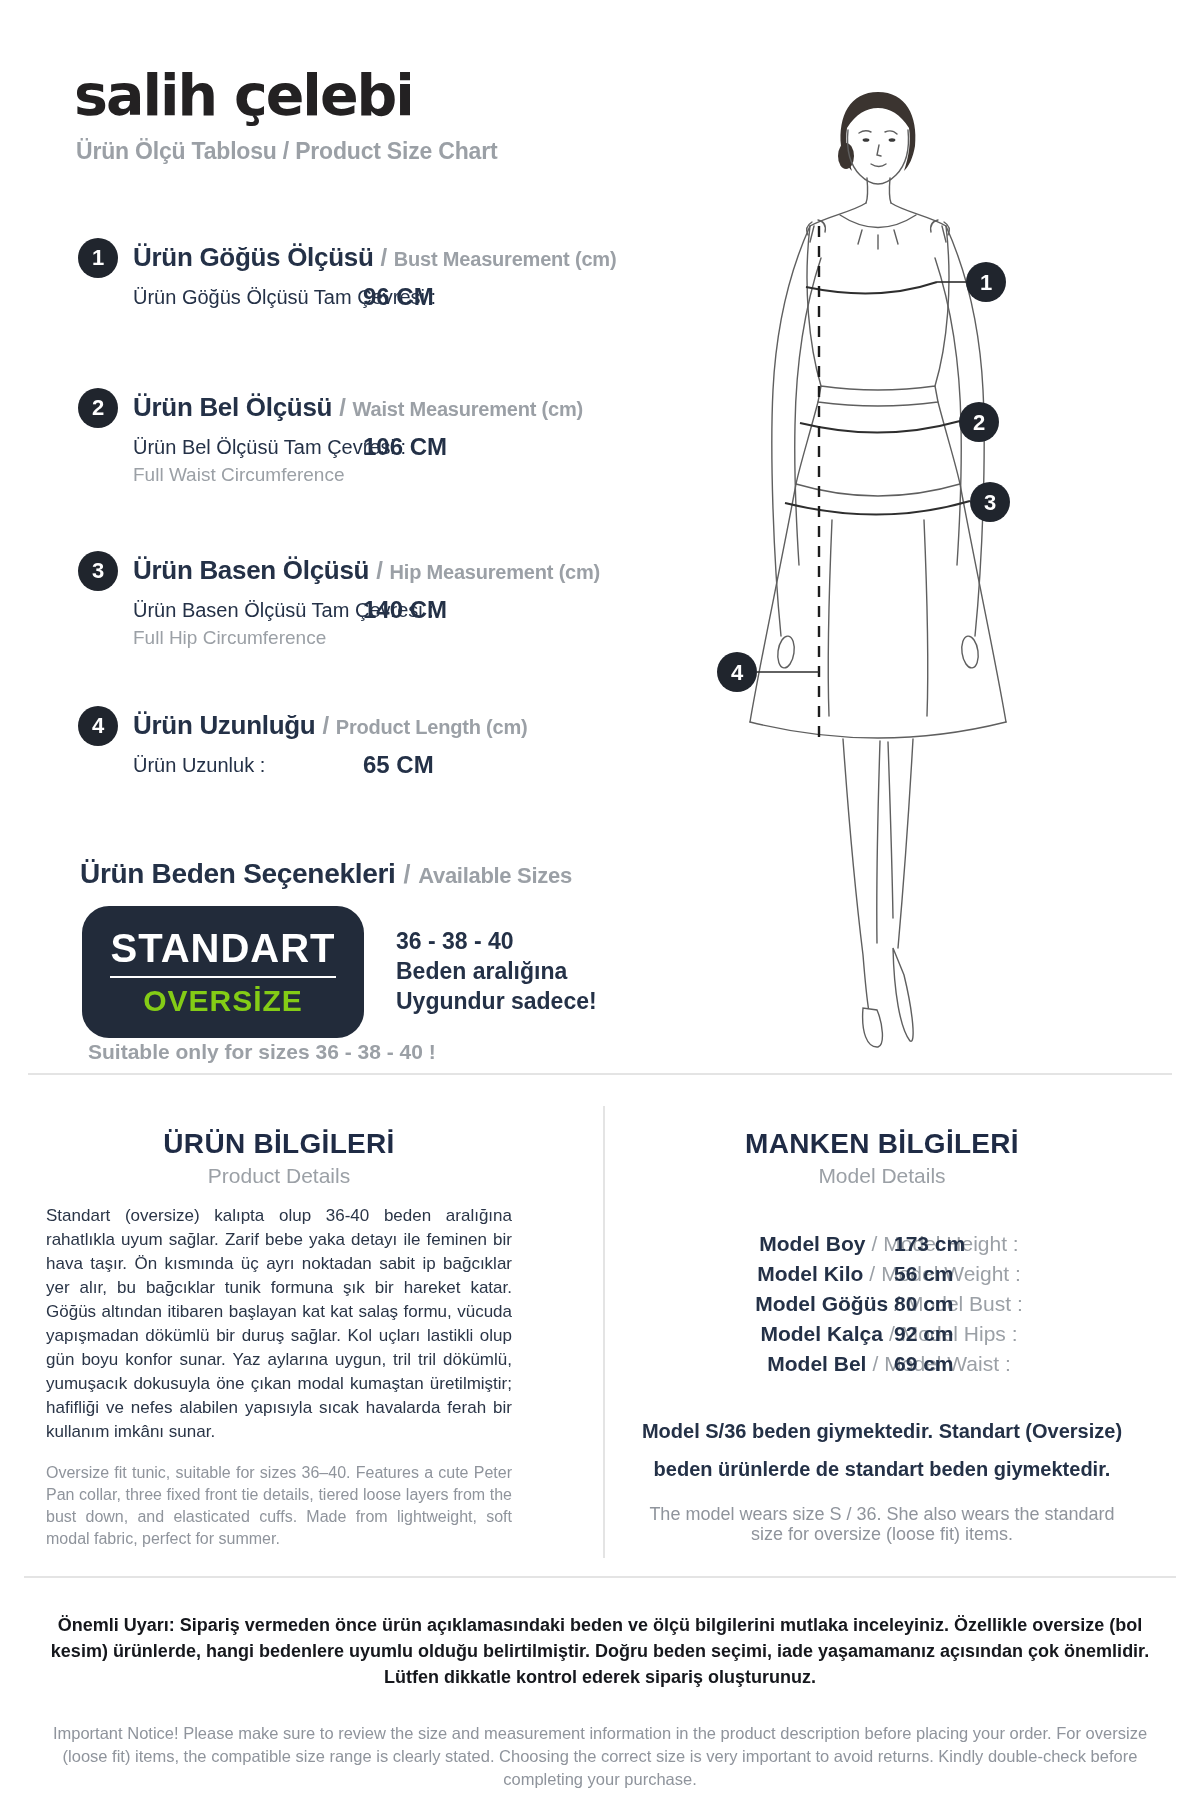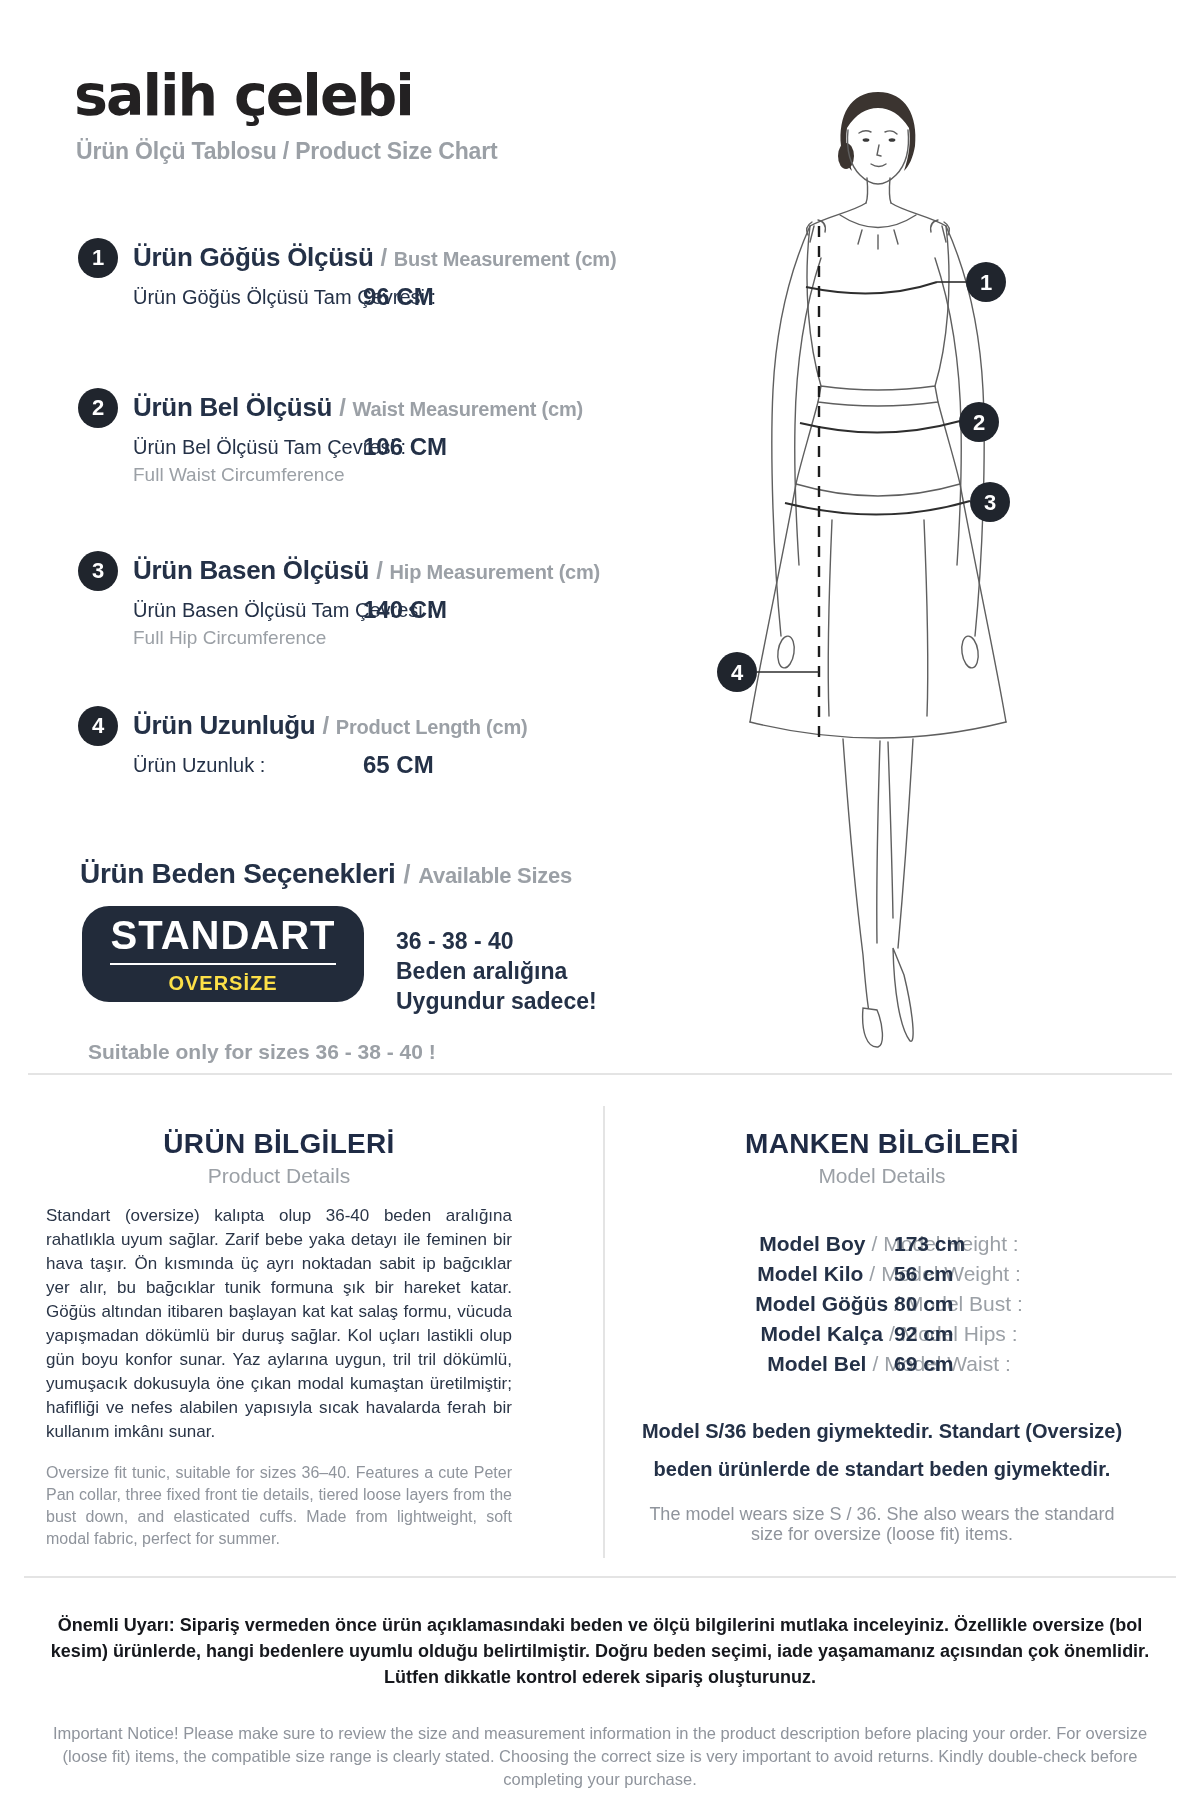--- a/index.html
+++ b/index.html
@@ -30,26 +30,26 @@
   .m-head .en{color:#9ba0a6;font-size:20px;letter-spacing:-0.2px;}
   .m-row{position:relative;margin-top:13px;font-size:20px;color:#243147;white-space:nowrap;}
   .m-row .val{position:absolute;left:230px;top:-3px;font-size:24px;font-weight:700;color:#243147;}
   .m-sub{margin-top:5px;font-size:19px;color:#9ba0a6;}
   
   .sizes-head{position:absolute;left:80px;top:858px;white-space:nowrap;
     font-size:28px;font-weight:700;color:#243147;letter-spacing:-0.3px;}
   .sizes-head .slash{color:#9ba0a6;margin:0 8px;font-size:25px;}
   .sizes-head .en{color:#9ba0a6;font-size:22px;font-weight:700;}
   .size-box{
-    position:absolute;left:82px;top:906px;width:282px;height:96px;border-radius:27px;
+    position:absolute;left:82px;top:906px;width:282px;height:132px;border-radius:27px;
     background:#222b3a;display:flex;flex-direction:column;align-items:center;justify-content:center;
   }
   .size-box .l1{font-size:40px;font-weight:700;color:#fff;letter-spacing:1px;line-height:1;}
   .size-box .bar{width:226px;height:2px;background:#ffffff;margin:8px 0;}
-  .size-box .l2{font-size:20px;font-weight:700;color:#fde047;letter-spacing:1px;line-height:1;}
+  .size-box .l2{font-size:30px;font-weight:700;color:#84cc16;letter-spacing:1px;line-height:1;}
   .size-side{position:absolute;left:396px;top:926px;font-size:23px;font-weight:700;color:#243147;line-height:30px;white-space:nowrap;}
   .size-note{position:absolute;left:88px;top:1040px;font-size:21px;font-weight:700;color:#9ba0a6;white-space:nowrap;}
   
   .hr1{position:absolute;left:28px;top:1073px;width:1144px;height:2px;background:#e4e4e4;}
   .vdiv{position:absolute;left:603px;top:1106px;width:2px;height:452px;background:#e4e4e4;}
   .hr2{position:absolute;left:24px;top:1576px;width:1152px;height:2px;background:#e4e4e4;}
   
   .info-left{position:absolute;left:46px;top:1128px;width:466px;text-align:center;}
   .info-right{position:absolute;left:640px;top:1128px;width:484px;text-align:center;}
   .sec-title{font-size:28px;font-weight:700;color:#1f2b45;letter-spacing:0.3px;}

